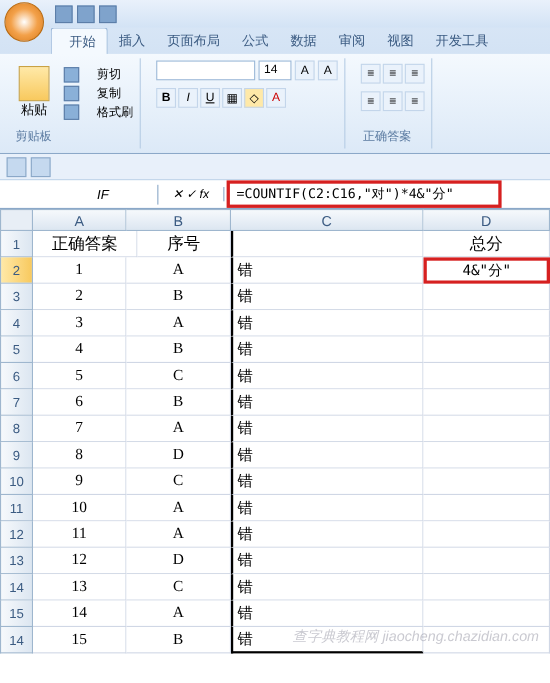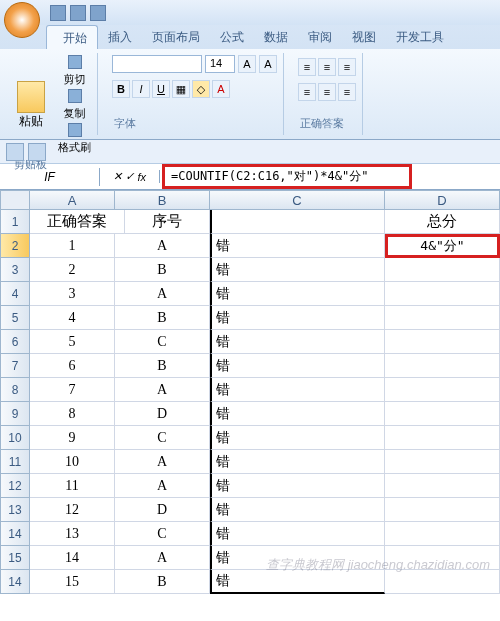--- a/index.html
+++ b/index.html
@@ -12,51 +12,51 @@
 .tabs { display: flex; margin-left: 46px; height: 24px; }
 .tab { padding: 4px 10px; color: #3b5b82; cursor: pointer; }
 .tab.active { background: #f4f9fe; border: 1px solid #9ab7d8; border-bottom: none; border-radius: 3px 3px 0 0; padding-left: 16px; }
 .ribbon { height: 90px; background: linear-gradient(#f4f9fe,#dce9f7); display: flex; padding: 4px 6px; gap: 8px; }
 .group { display: flex; flex-direction: column; border-right: 1px solid #b6cce4; padding: 2px 6px; }
 .group-body { flex: 1; display: flex; align-items: center; gap: 4px; }
 .group-label { color: #5b7ba1; font-size: 11px; padding: 2px; }
 .paste-btn { display: flex; flex-direction: column; align-items: center; width: 38px; padding: 2px; justify-content: space-between; }
 .paste-icon { width: 28px; height: 32px; background: linear-gradient(#ffe9a8,#f8c95e); border: 1px solid #c9a244; }
 .small-btns { display: flex; flex-direction: column; gap: 2px; margin-left: 4px; }
-.small-btn { display: flex; align-items: center; gap: 3px; font-size: 11px; flex-direction: column; }
+.small-btn { display: flex; align-items: center; gap: 16px; font-size: 11px; }
 .small-icon { width: 14px; height: 14px; background: #8ab0d8; border: 1px solid #5c7ea8; }
 .font-box, .size-box { border: 1px solid #9ab7d8; background: #fff; padding: 1px 4px; font-size: 11px; }
 .font-box { width: 90px; } .size-box { width: 30px; }
 .btn-row { display: flex; gap: 2px; margin-top: 3px; }
 .fbtn { width: 18px; height: 18px; border: 1px solid #c3d5ea; background: #eaf2fb; display: flex; align-items: center; justify-content: center; font-size: 11px; }
 
 .sheet-tools { height: 24px; display: flex; align-items: center; padding: 2px 6px; background: #e8f0fa; border-bottom: 1px solid #b6cce4; gap: 4px; }
 .tool-icon { width: 18px; height: 18px; background: #c5d9ef; border: 1px solid #8ba8c8; }
 
 .formula-bar { height: 26px; display: flex; align-items: center; border-bottom: 1px solid #8ba8c8; background: #fff; }
-.name-box { width: 100px; border-right: 1px solid #8ba8c8; padding: 2px 16px; font-style: italic; text-align: center; }
+.name-box { width: 100px; border-right: 1px solid #8ba8c8; padding: 2px 16px; font-style: italic; text-align: center; margin-left: 44px; }
 .fx-btns { width: 60px; display: flex; align-items: center; justify-content: center; gap: 3px; border-right: 1px solid #8ba8c8; padding: 0 4px; font-style: italic; font-size: 11px; }
 .formula-input-wrap { flex: 1; padding: 0 2px; }
 .formula-input { border: 3px solid #d62020; padding: 1px 6px; font-family: "SimSun", monospace; background: #fff; width: 250px; }
 
 .grid-area { position: relative; }
 .col-headers { display: flex; height: 20px; }
 .corner { width: 30px; border: 1px solid #9eb6ce; background: #e8eef6; }
 .col-h { border: 1px solid #9eb6ce; border-left: none; background: linear-gradient(#f6f9fc,#dce6f1); display: flex; align-items: center; justify-content: center; color: #3b5b82; font-size: 13px; }
 .col-A { width: 85px; } .col-B { width: 95px; } .col-C { width: 175px; } .col-D { width: 115px; }
 .row { display: flex; height: 24px; }
 .row-h { width: 30px; border: 1px solid #9eb6ce; border-top: none; background: linear-gradient(90deg,#f6f9fc,#dce6f1); display: flex; align-items: center; justify-content: center; color: #3b5b82; font-size: 12px; }
 .row-h.active { background: linear-gradient(90deg,#ffe9a8,#f8c95e); }
 .cell { border-right: 1px solid #d0d7e5; border-bottom: 1px solid #d0d7e5; display: flex; align-items: center; justify-content: center; font-family: "SimSun", serif; font-size: 14px; background: #fff; }
 .row:first-child .cell { font-size: 15px; }
 .cell.left { justify-content: flex-start; padding-left: 4px; }
 .cell.bottom-thick { border-bottom: 2px solid #000; }
 .col-C-line { border-left: 2px solid #000; }
 .D2-highlight { border: 3px solid #d62020; font-family: "SimSun", monospace; font-size: 13px; }
-.watermark { position: absolute; right: 10px; bottom: 20px; color: rgba(100,100,120,.35); font-size: 13px; font-style: italic; pointer-events: none; margin-left: 24px; }
+.watermark { position: absolute; right: 10px; bottom: 6px; color: rgba(100,100,120,.35); font-size: 13px; font-style: italic; pointer-events: none; margin-left: 24px; }
 </style>
 </head>
 <body>
 
 <div class="ribbon-area">
   <div class="top-bar">
     <div class="office-btn"></div>
     <div class="qat">
       <div class="qat-icon"></div>
       <div class="qat-icon"></div>
@@ -107,21 +107,20 @@
         </div>
         <div class="btn-row">
           <div class="fbtn" style="font-weight:bold">B</div>
           <div class="fbtn" style="font-style:italic">I</div>
           <div class="fbtn" style="text-decoration:underline">U</div>
           <div class="fbtn">▦</div>
           <div class="fbtn" style="background:#ffe9a8">◇</div>
           <div class="fbtn" style="color:#c00">A</div>
         </div>
       </div>
-      <div class="group-label">字体</div>
     </div>
     <div class="group">
       <div class="group-body" style="flex-direction:column">
         <div class="btn-row">
           <div class="fbtn">≡</div>
           <div class="fbtn">≡</div>
           <div class="fbtn">≡</div>
         </div>
         <div class="btn-row">
           <div class="fbtn">≡</div>

